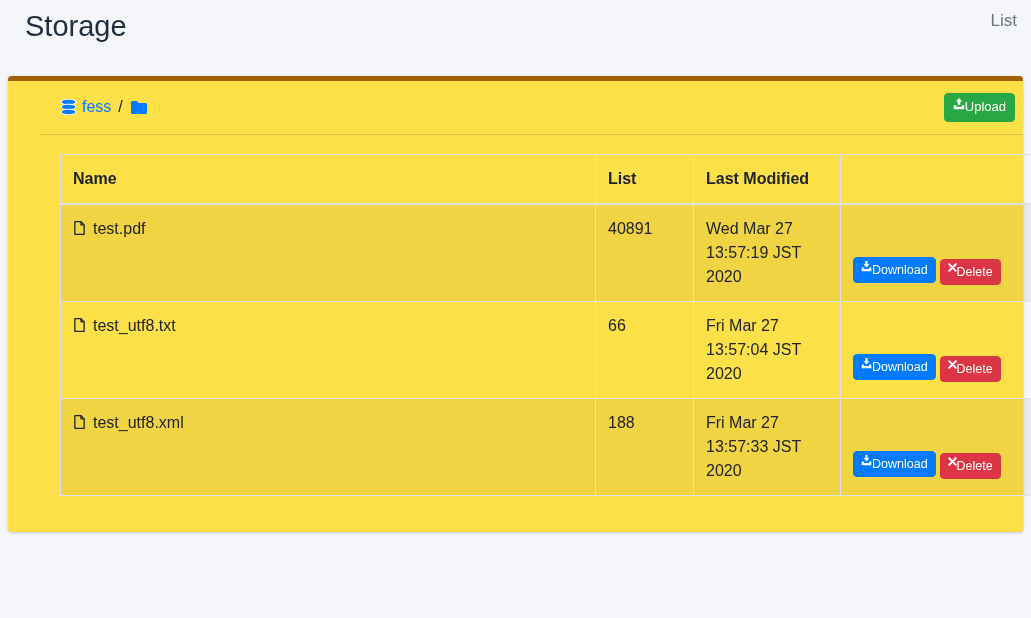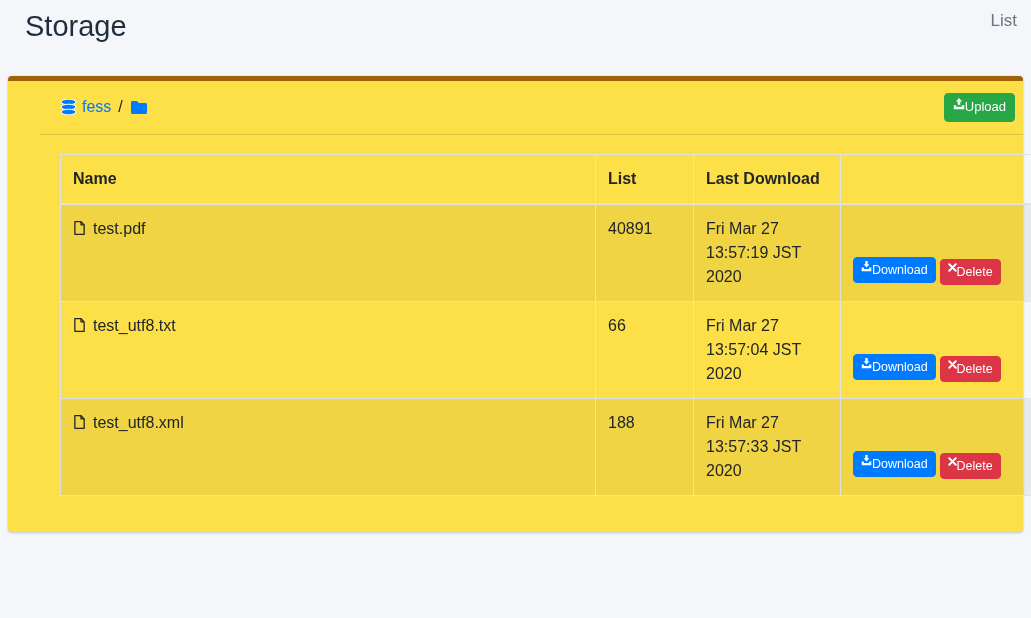--- a/index.html
+++ b/index.html
@@ -122,37 +122,37 @@
       <colgroup>
         <col style="width:535px">
           <col style="width:98px">
           <col style="width:147px">
           <col style="width:195px">
       </colgroup>
       <thead>
         <tr>
           <th>Name</th>
           <th>List</th>
-          <th>Last Download</th>
+          <th>Last Modified</th>
           <th></th>
         </tr>
       </thead>
       <tbody>
 
         <tr>
           <td class="name-cell">
             <span class="icon">
               <svg width="13" height="16" viewBox="0 0 14 16">
                 <path d="M2 1.2h6.6L12 4.6v10.2H2z" fill="none" stroke="#212529" stroke-width="1.4" stroke-linejoin="round"></path>
                 <path d="M8.6 1.2v3.4H12" fill="none" stroke="#212529" stroke-width="1.4" stroke-linejoin="round"></path>
               </svg>
             </span><span>test.pdf</span>
           </td>
           <td>40891</td>
-          <td>Fri Mar 27 13:57:19 JST 2020</td>
+          <td>Wed Mar 27 13:57:19 JST 2020</td>
           <td class="actions-cell">
             <button class="btn btn-download">
               <span class="icon">
                 <svg width="11" height="11" viewBox="0 0 16 16" fill="#fff">
                   <path d="M6.3 0h3.4v4.8h2.5L8 9.6 3.8 4.8h2.5z"></path>
                   <path d="M1 9.5v5.5h14V9.5h-3.2v2H4.2v-2z"></path>
                 </svg>
               </span>
               <span>Download</span>
             </button><button class="btn btn-delete">

